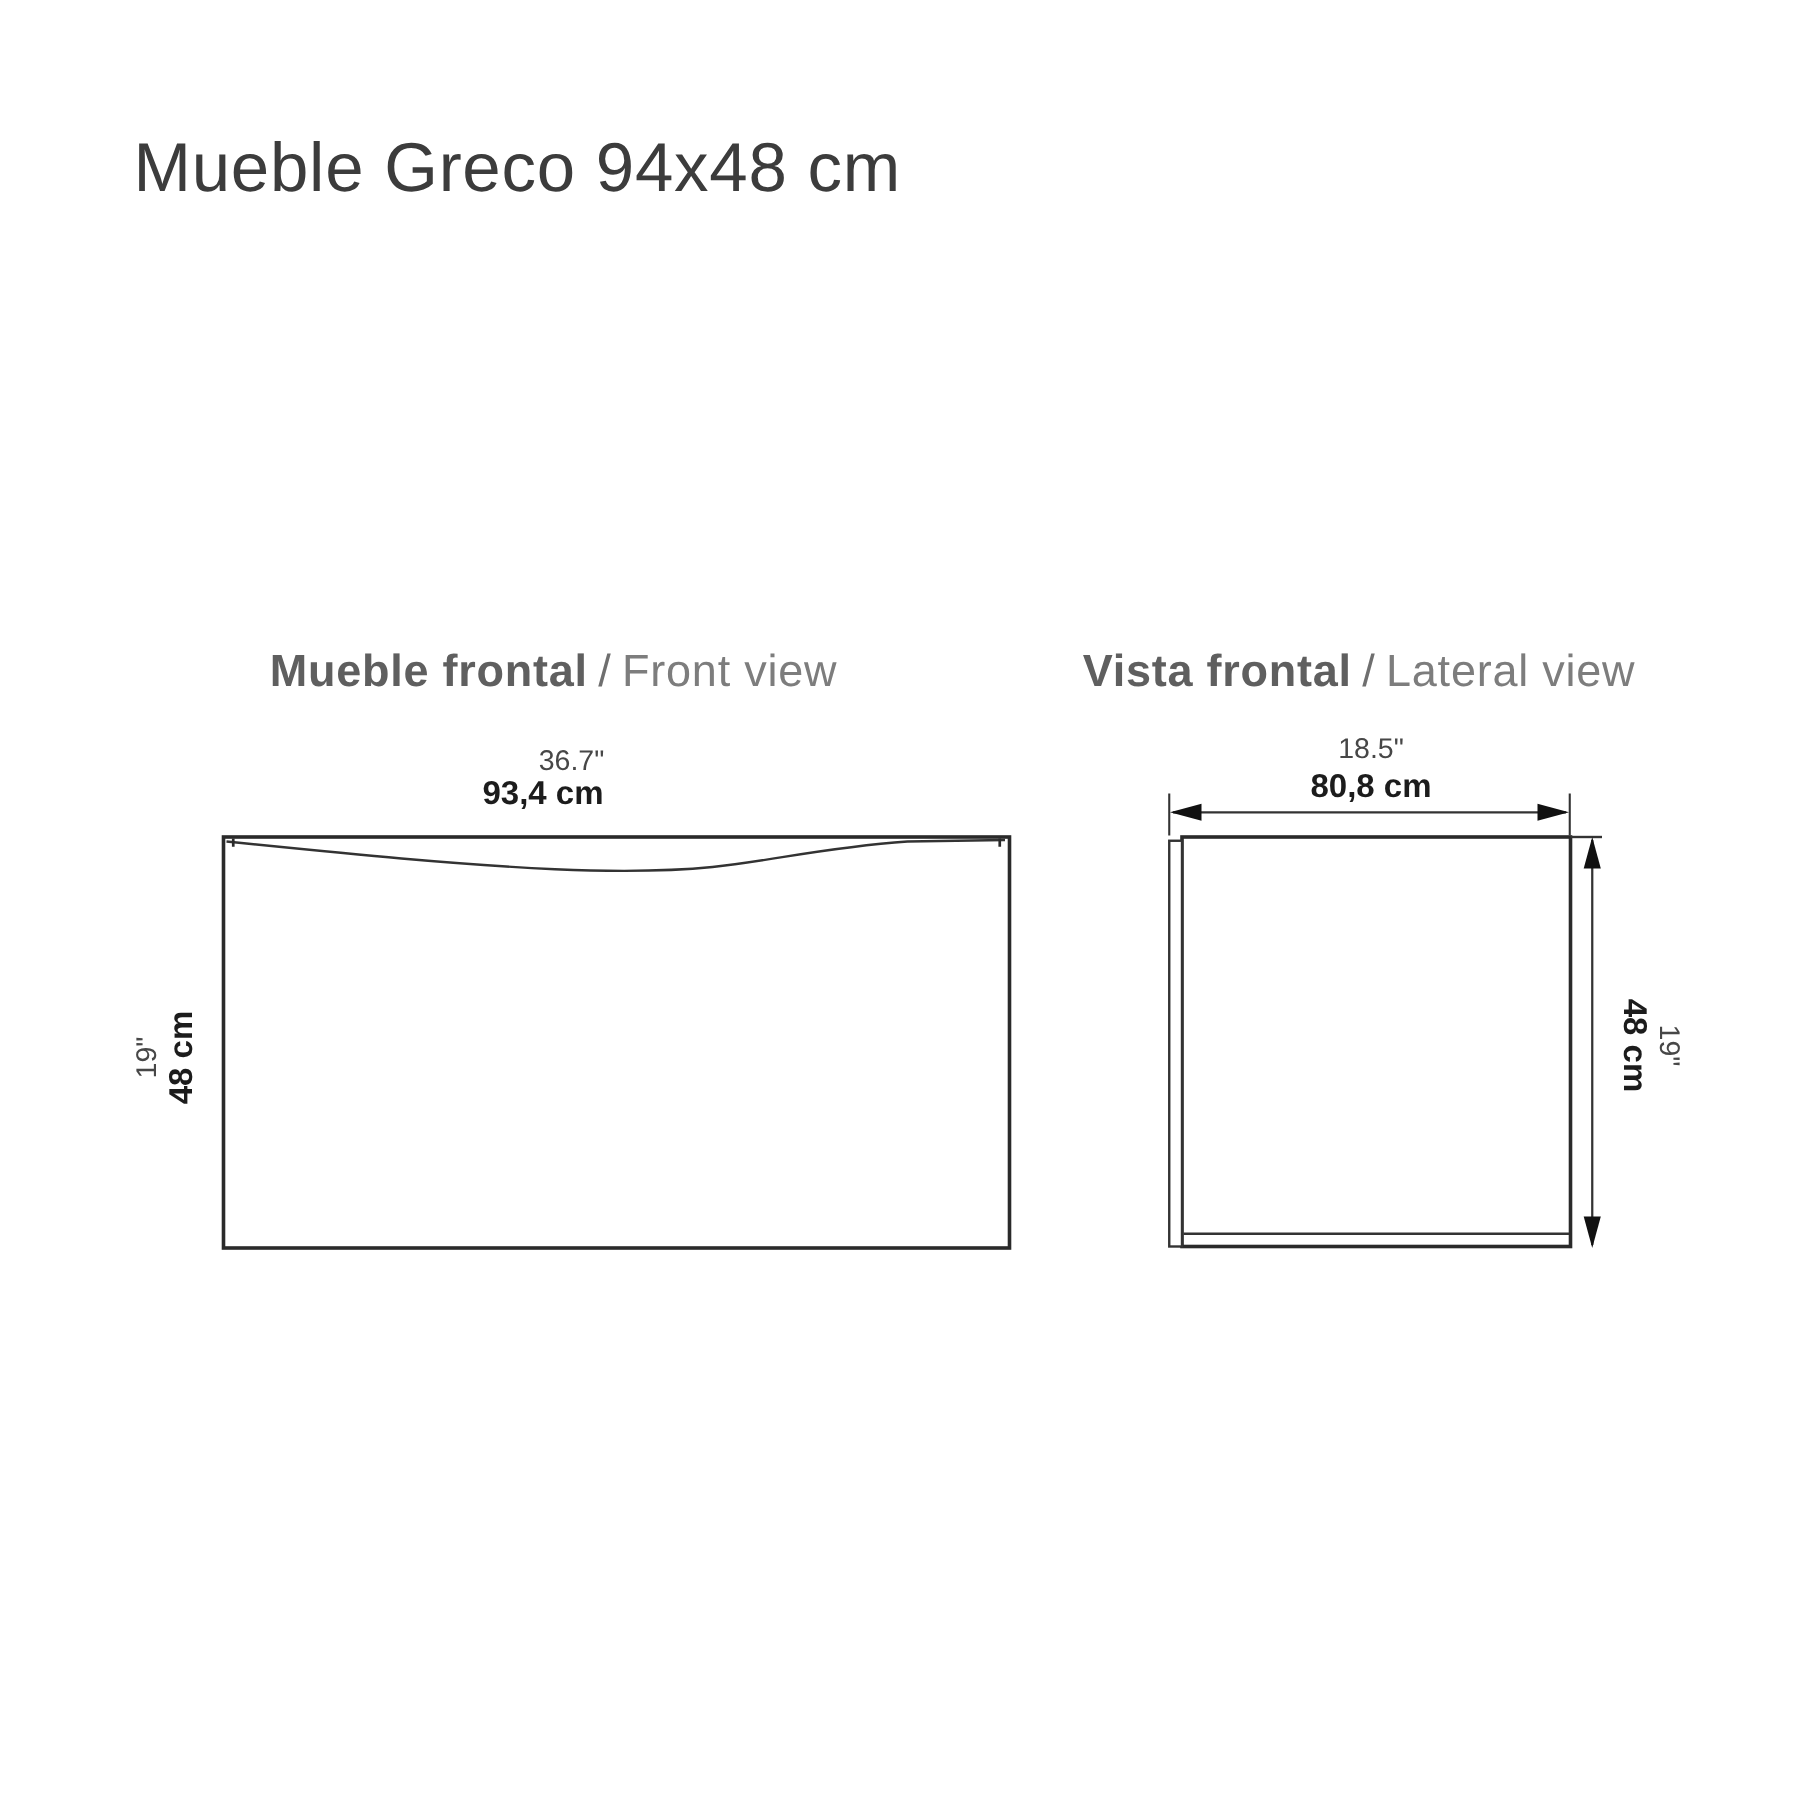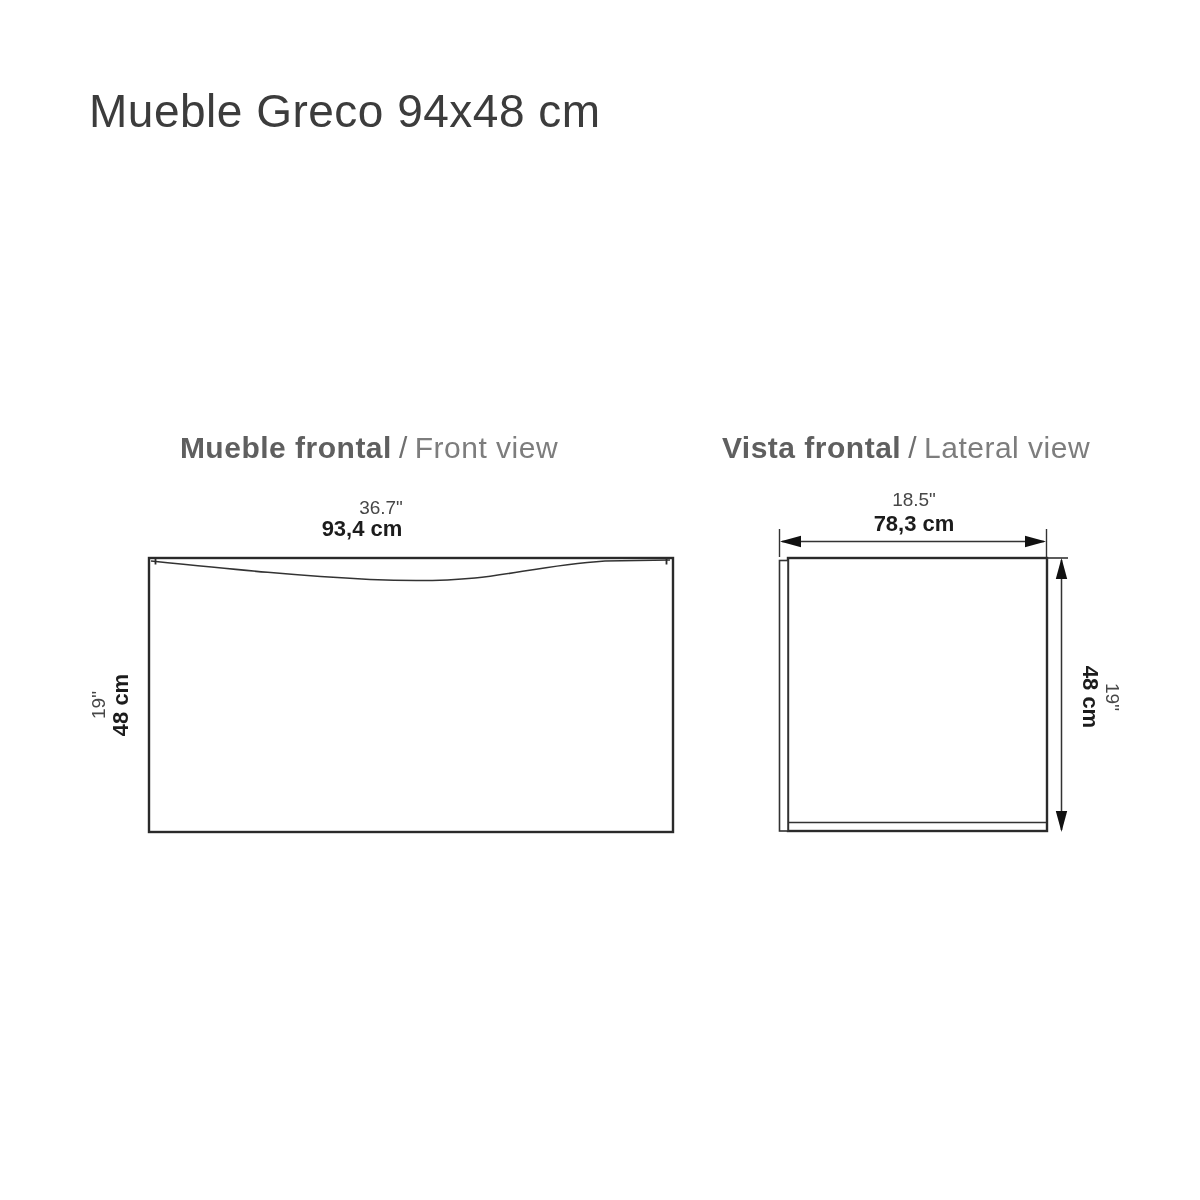--- a/index.html
+++ b/index.html
@@ -73,21 +73,21 @@
 
   <div class="abs dim-in" style="left:381px;top:497px;">36.7"</div>
   <div class="abs dim-cm" style="left:362px;top:516px;">93,4 cm</div>
 
   <div class="abs vdim vdim-left" style="left:111px;top:705px;">
     <div class="in">19"</div>
     <div class="cm">48 cm</div>
   </div>
 
   <div class="abs dim-in" style="left:914px;top:489px;">18.5"</div>
-  <div class="abs dim-cm" style="left:914px;top:511px;">78,3 cm</div>
+  <div class="abs dim-cm" style="left:914px;top:511px;">80,8 cm</div>
 
   <div class="abs vdim vdim-right" style="left:1100px;top:697px;">
     <div class="in">19"</div>
     <div class="cm">48 cm</div>
   </div>
 
   <svg class="abs" style="left:0;top:0;" width="1200" height="1200" viewBox="0 0 1200 1200">
 
     <g>
 

